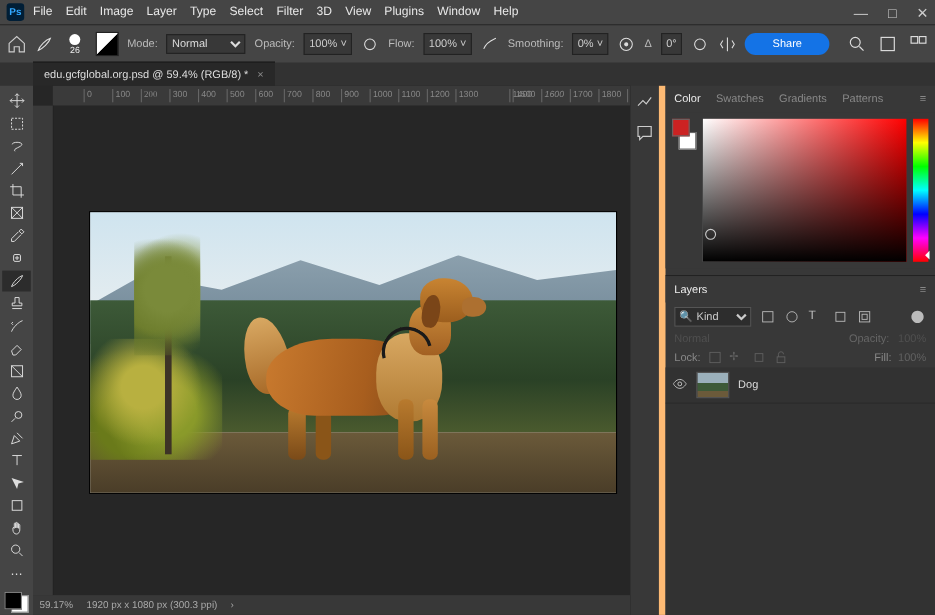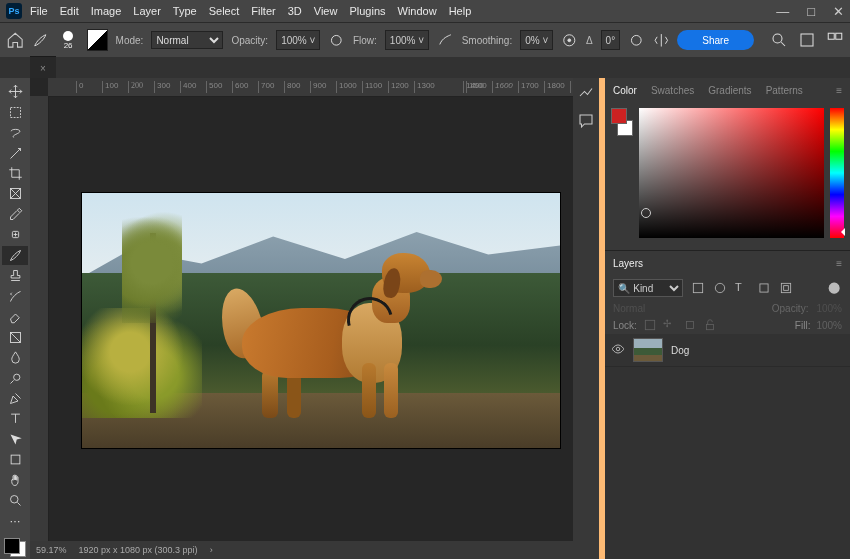--- a/index.html
+++ b/index.html
@@ -199,20 +199,21 @@
         <svg viewBox="0 0 24 24">
           <rect x="3" y="3" width="8" height="8"></rect>
           <rect x="13" y="3" width="8" height="8"></rect>
         </svg>
       </div>
   </div>
 </div>
 
 <div id="tabbar">
   <div class="doctab">
+    <span>edu.gcfglobal.org.psd @ 59.4% (RGB/8) *</span>
     <span class="x">×</span>
   </div>
 </div>
 
 <div id="main">
 
   <div id="tools">
     <div class="t">
         <svg viewBox="0 0 24 24">
           <path d="M12 2v20M2 12h20M12 2l-3 3M12 2l3 3M12 22l-3-3M12 22l3-3M2 12l3-3M2 12l3 3M22 12l-3-3M22 12l-3 3"></path>

